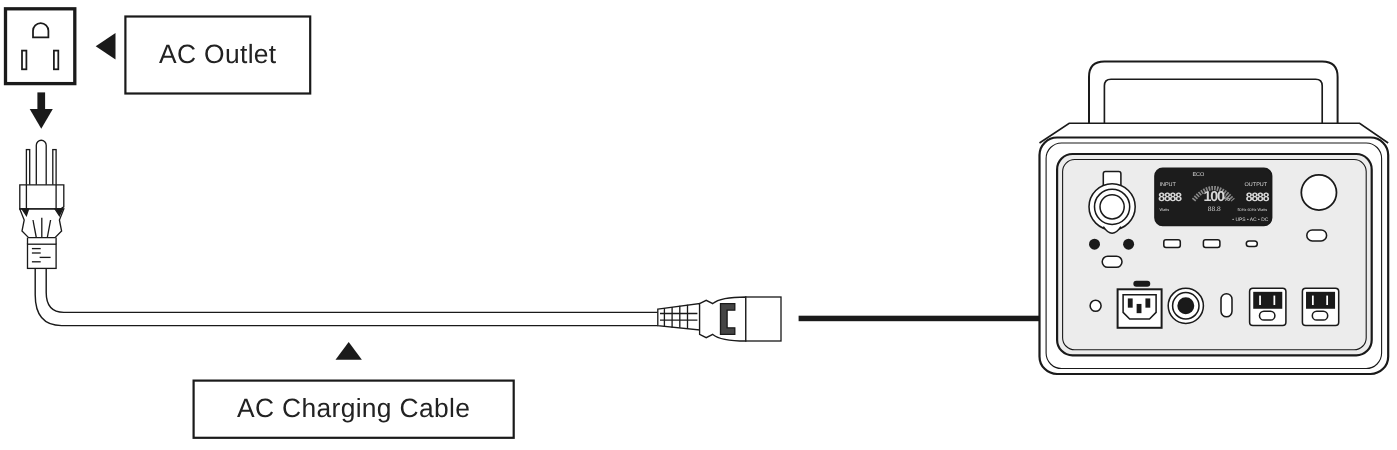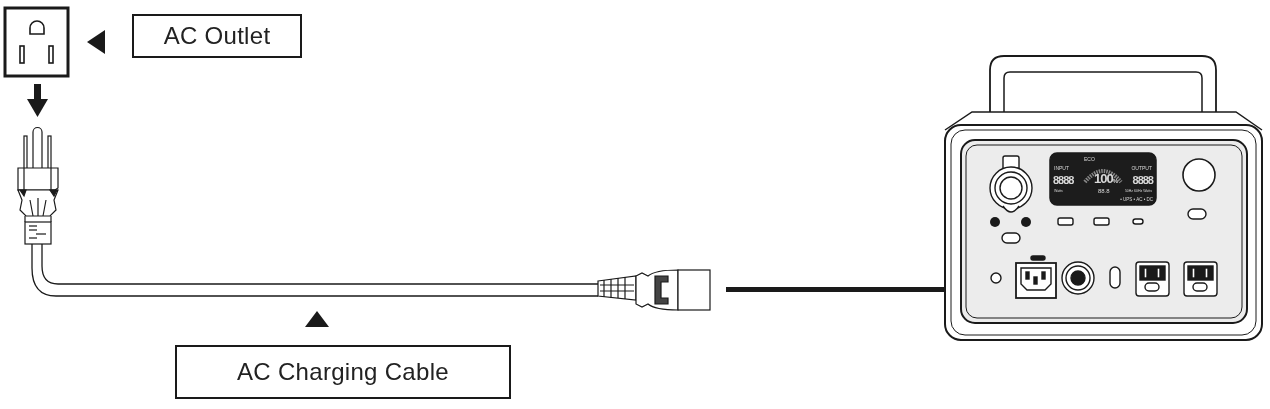--- a/index.html
+++ b/index.html
@@ -151,19 +151,19 @@
   <span style="position:absolute;right:4px;top:12px;font-size:5px;">OUTPUT</span>
   <span style="position:absolute;left:3px;top:21px;font-size:11px;font-weight:bold;letter-spacing:-1px;">8888</span>
   <span style="position:absolute;right:3px;top:21px;font-size:11px;font-weight:bold;letter-spacing:-1px;">8888</span>
   <span style="position:absolute;left:44px;top:18px;font-size:13px;font-weight:bold;letter-spacing:-1px;"><span>100</span><span style="font-size:6px;">%</span></span>
   <span style="position:absolute;left:48px;top:35px;font-size:6px;">88.8</span>
   <span style="position:absolute;left:4px;top:36px;font-size:3.5px;">Watts</span>
   <span style="position:absolute;right:4px;top:36px;font-size:3.5px;">50Hz 60Hz Watts</span>
   <span style="position:absolute;right:3px;top:44px;font-size:4.5px;">• UPS • AC • DC</span>
 </div>
 
-<div class="label-box" style="left:132px;top:14px;width:170px;height:44px;">
+<div class="label-box" style="left:113px;top:14px;width:170px;height:72px;">
   <span>AC Outlet</span>
 </div>
 
-<div class="label-box" style="left:175px;top:345px;width:336px;height:54px;">
+<div class="label-box" style="left:175px;top:345px;width:293px;height:54px;">
   <span>AC Charging Cable</span>
 </div>
 
 </body></html>

